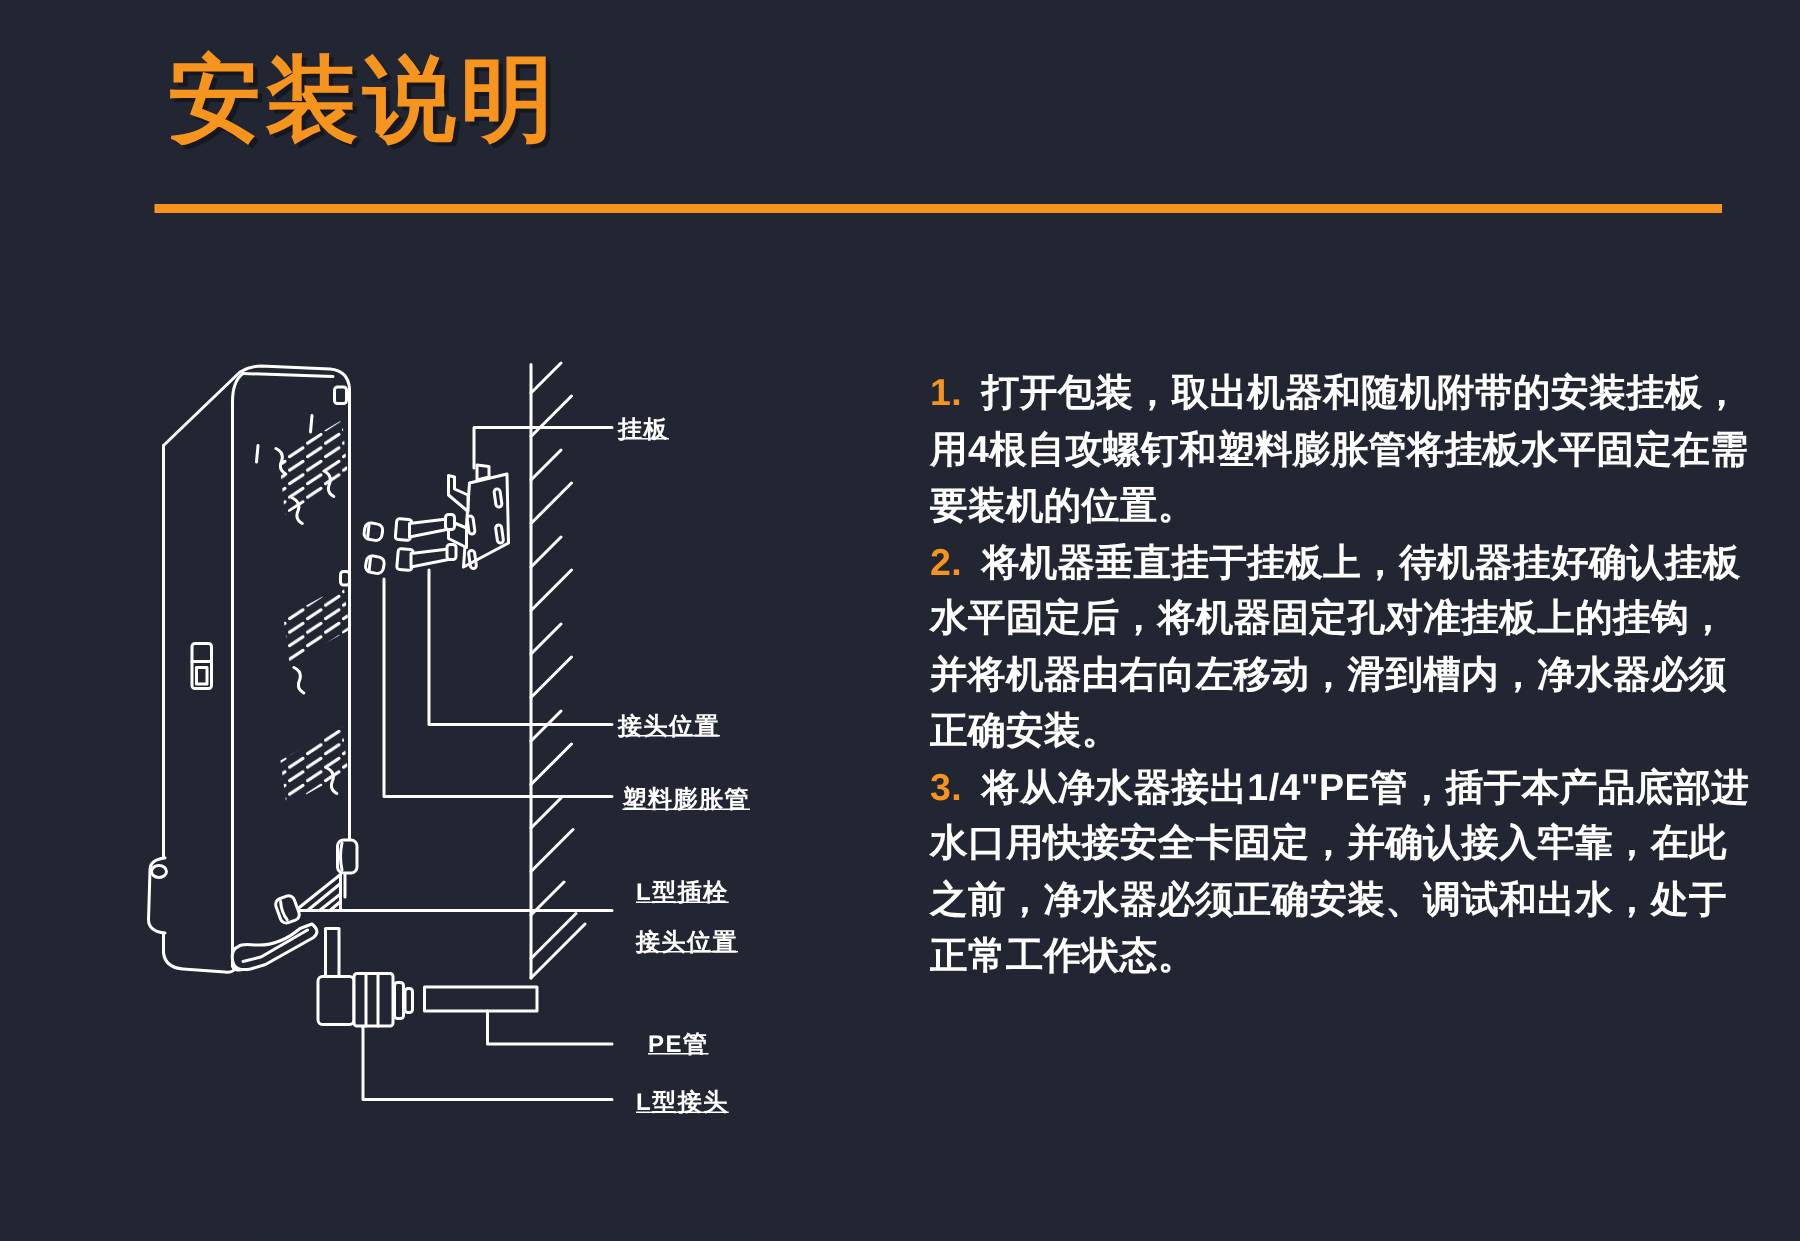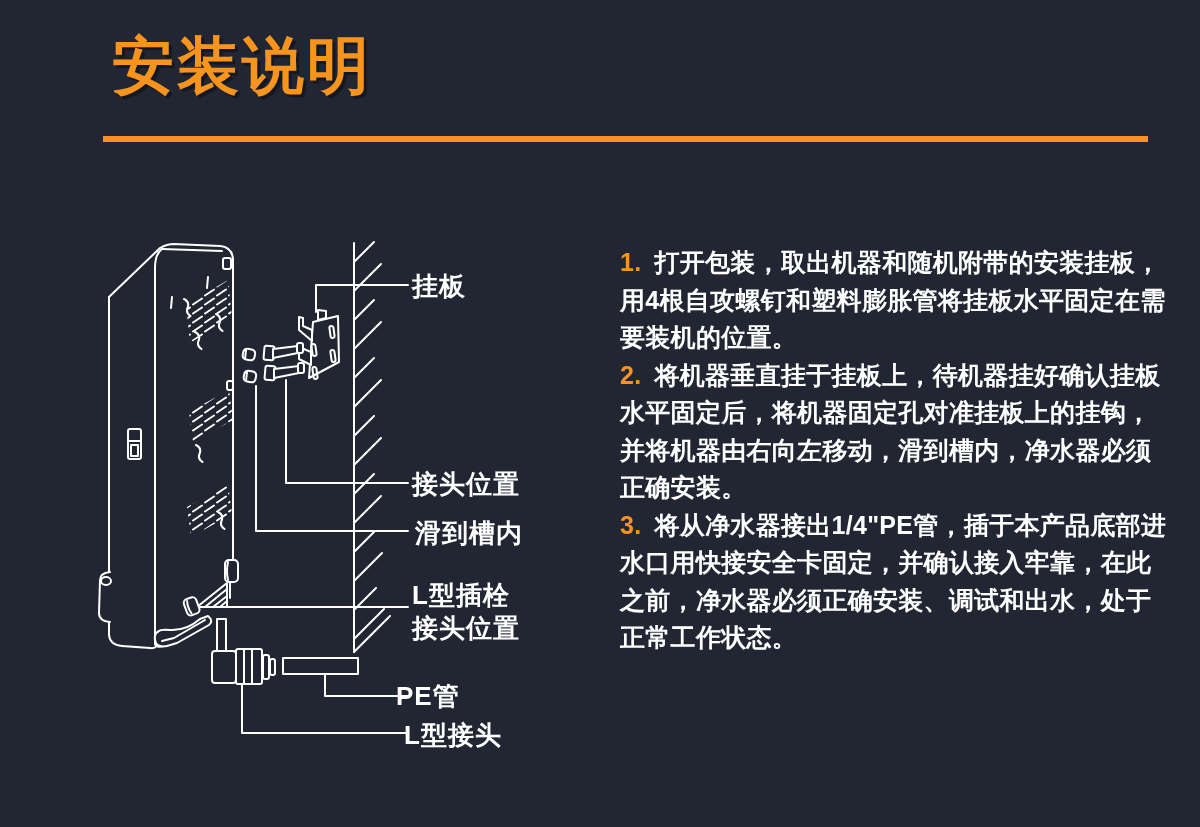--- a/index.html
+++ b/index.html
@@ -27,22 +27,22 @@
     position:absolute;left:103px;top:136px;
     width:1045px;height:6px;background:var(--accent);
   }
   svg.diagram{position:absolute;left:0;top:0;pointer-events:none;}
   svg.diagram *{stroke:var(--ink);stroke-width:2;fill:none;stroke-linecap:round;stroke-linejoin:round;}
   svg.diagram .solid{fill:var(--bg);}
   svg.diagram .vent{fill:url(#vent);stroke:none;}
   svg.diagram pattern path{stroke:var(--ink);stroke-width:2;}
   .diagram-label{
     position:absolute;
-    font-size:26px;font-weight:700;color:var(--ink);
-    line-height:33px;white-space:pre-line;letter-spacing:1px;
+    font-size:16px;font-weight:700;color:var(--ink);
+    line-height:33px;white-space:pre-line;letter-spacing:1px;text-decoration:underline;
   }
   .instructions{
     position:absolute;left:620px;top:244px;width:552px;
     font-size:25px;font-weight:700;line-height:37.5px;
     letter-spacing:.3px;color:var(--ink);
   }
   .instructions .intro{margin:0 0 31px 0;}
   .instructions .step{margin:0;}
   .step-num{color:var(--accent);margin-right:13px;}
 </style>
@@ -146,25 +146,25 @@
     <path d="M244,649 L244,684 M252,649 L252,684"></path>
     <rect class="solid" x="263" y="655" width="6" height="24" rx="2"></rect>
     <rect class="solid" x="270" y="659" width="5" height="16" rx="2"></rect>
     <rect x="283" y="658" width="75" height="16"></rect>
   </g>
 </svg>
 
 <div>
   <div class="diagram-label" style="left:412px;top:270px;">挂板</div>
   <div class="diagram-label" style="left:412px;top:468px;">接头位置</div>
-  <div class="diagram-label" style="left:415px;top:517px;">滑到槽内</div>
-  <div class="diagram-label" style="left:412px;top:579px;">L型插栓
+  <div class="diagram-label" style="left:415px;top:517px;">塑料膨胀管</div>
+  <div class="diagram-label" style="left:424px;top:579px;">L型插栓
 接头位置</div>
-  <div class="diagram-label" style="left:396px;top:680px;">PE管</div>
-  <div class="diagram-label" style="left:404px;top:719px;">L型接头</div>
+  <div class="diagram-label" style="left:432px;top:680px;">PE管</div>
+  <div class="diagram-label" style="left:424px;top:719px;">L型接头</div>
 </div>
 
 <div class="instructions">
   <p class="step">
     <span class="step-num">1.</span><span>打开包装，取出机器和随机附带的安装挂板，用4根自攻螺钉和塑料膨胀管将挂板水平固定在需要装机的位置。</span>
   </p>
   <p class="step">
     <span class="step-num">2.</span><span>将机器垂直挂于挂板上，待机器挂好确认挂板水平固定后，将机器固定孔对准挂板上的挂钩，并将机器由右向左移动，滑到槽内，净水器必须正确安装。</span>
   </p>
   <p class="step">

